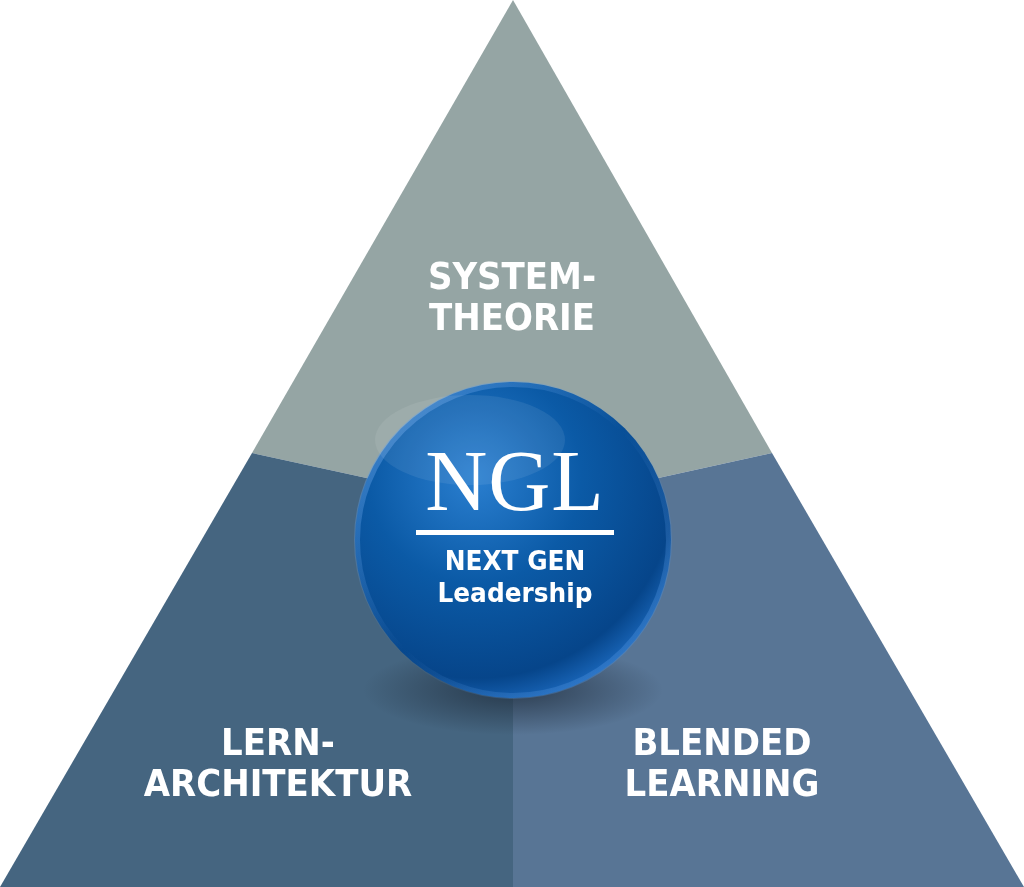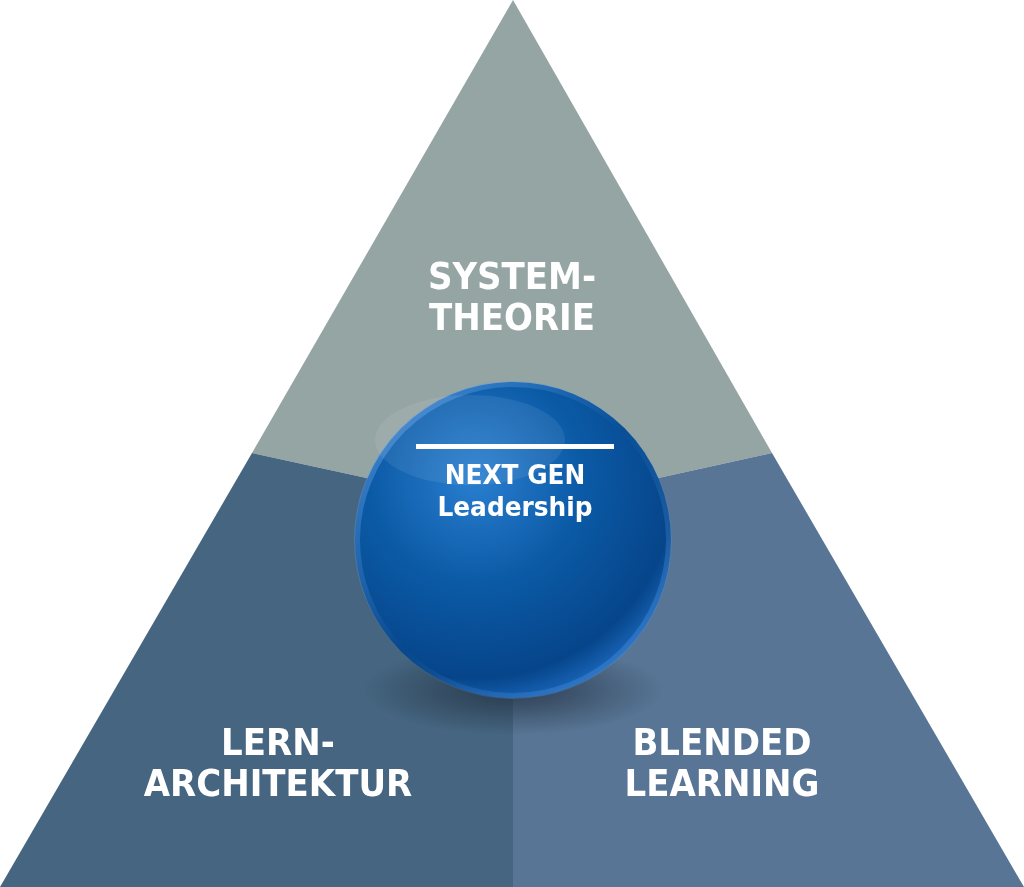--- a/index.html
+++ b/index.html
@@ -67,17 +67,18 @@
     <span>LERN-</span>
     <span>ARCHITEKTUR</span>
   </div>
 
   <div class="label" id="label-right">
     <span>BLENDED</span>
     <span>LEARNING</span>
   </div>
 
   <div id="sphere-text">
+    <span id="ngl">NGL</span>
     <span id="ngl-rule"></span>
     <span id="next-gen">NEXT GEN</span>
     <span id="leadership">Leadership</span>
   </div>
 </div>
 
 </body></html>

